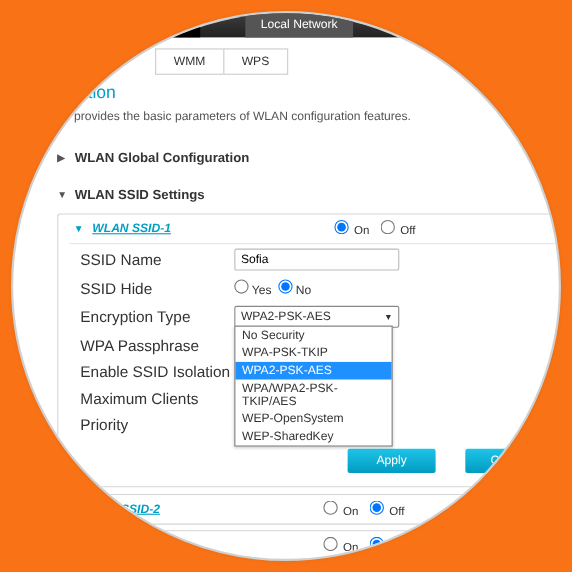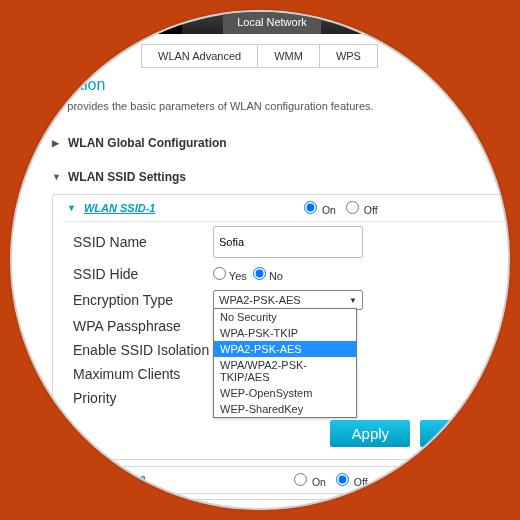--- a/index.html
+++ b/index.html
@@ -1,18 +1,18 @@
 <!DOCTYPE html>
 <html><head>
 <meta charset="utf-8">
 <style>
   * { box-sizing: border-box; margin: 0; padding: 0; }
   html, body { width: 520px; height: 520px; font-family: Arial, sans-serif; font-size: 11px; color: #333; }
   .viewport {
-    width: 520px; height: 520px; position: relative; overflow: hidden; background: #c2410c;
+    width: 520px; height: 520px; position: relative; overflow: hidden; background: #f97316;
   }
   .circle-mask {
     position: absolute; top: 10px; left: 10px; width: 500px; height: 500px;
     border-radius: 50%; overflow: hidden; border: 2px solid #d0d0d0; background: #fff;
     box-shadow: 0 0 4px rgba(0,0,0,0.08);
   }
   .app-content {
     position: absolute; top: -6px; left: -20px; width: 560px;
   }
   .topbar {
@@ -54,58 +54,57 @@
   .arrow-blue { color:#00a0c6; font-size:9px; }
   .onoff {
     position:absolute; left:237px; display:flex; gap:6px; align-items:center; font-size:10.5px; color:#333;
   }
   .onoff input { margin:0 2px 0 4px; }
   .form-row {
     display:flex; align-items:center; padding:4px 0 4px 10px; position:relative;
   }
   .form-label { width: 140px; font-size:14px; color:#333; }
   .form-input {
-    width:150px; height:32px; border:1px solid #bbb; border-radius:2px; font-size:11px; padding:0 5px;
+    width:150px; height:20px; border:1px solid #bbb; border-radius:2px; font-size:11px; padding:0 5px;
   }
   .radio-group { display:inline-flex; gap:6px; align-items:flex-start; font-size:11px; }
   .dropdown {
     position:absolute; left:150px; top:22px; width:144px; border:1px solid #7a7a7a;
     background:#fff; z-index:5; box-shadow:0 1px 3px rgba(0,0,0,.2);
   }
   .dropdown-item { padding:2px 6px; font-size:11px; cursor:pointer; }
   .dropdown-item.sel { background:#1e90ff; color:#fff; }
   .select-closed {
     width:150px; height:20px; border:1px solid #888; border-radius:2px; font-size:11px; padding:0 5px;
     display:flex; align-items:center; justify-content:space-between; background:#fff;
   }
   .caret { font-size:8px; color:#333; }
   .btn-row { display:flex; justify-content:flex-end; gap:10px; padding:10px 8px 0; }
   .btn {
-    min-width:80px; padding:5px 18px; color:#fff; font-size:15px; border:none; border-radius:2px;
-    background:linear-gradient(#1fc4e8,#009bc1); cursor:pointer;
+    min-width:80px; padding:5px 18px; color:#fff; font-size:11px; border:none; border-radius:2px;
+    background:linear-gradient(#1fc4e8,#009bc1); cursor:pointer;margin-left:17px;
   }
   .ssid-collapsed {
     display:flex; align-items:center; padding:7px 6px; border:1px solid #d5d5d5; border-radius:3px;
     margin-bottom:5px; position:relative; gap:8px;
   }
 </style>
 </head>
 <body>
 
 <div class="viewport">
  <div class="circle-mask">
   <div class="app-content">
 
    <div class="topbar">
      <div class="dark-side"></div>
      <div class="topbar-tab">Local Network</div>
    </div>
 
    <div class="tabs">
-     <div class="tab">WLAN Advanced</div>
      <div class="tab">WMM</div>
      <div class="tab">WPS</div>
    </div>
 
    <div class="page">
      <div class="page-title">rmation</div>
      <div class="page-desc">ge provides the basic parameters of WLAN configuration features.</div>
 
      <div class="section-head">
        <span class="arrow">▶</span>

